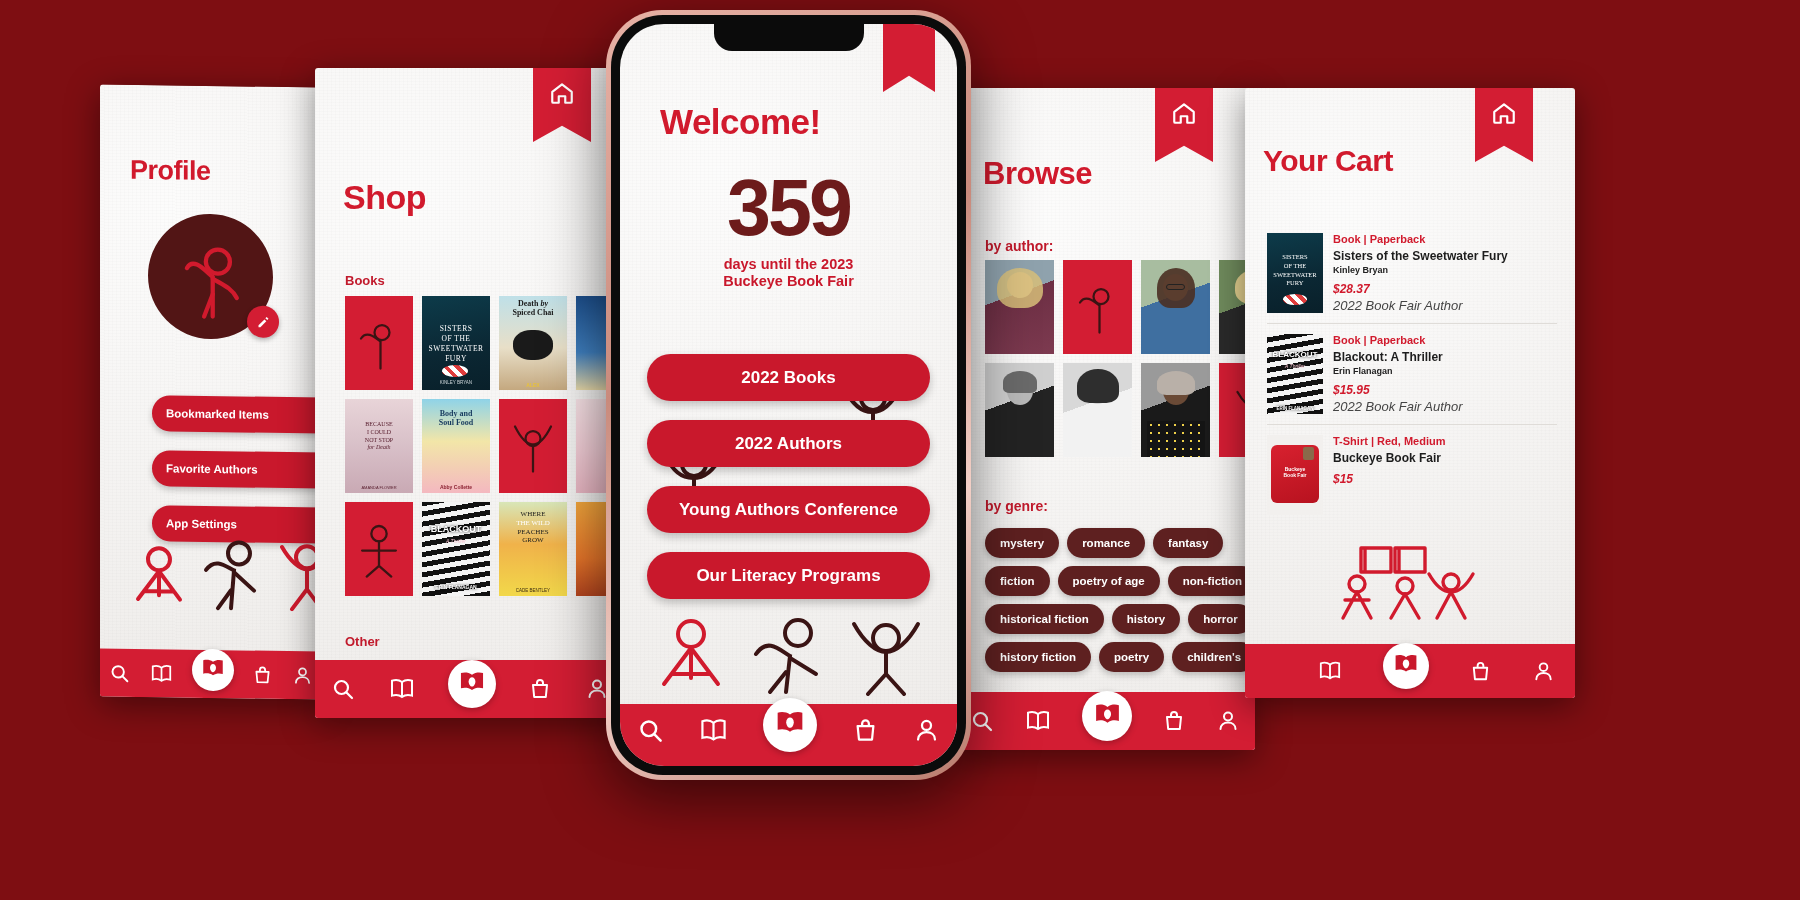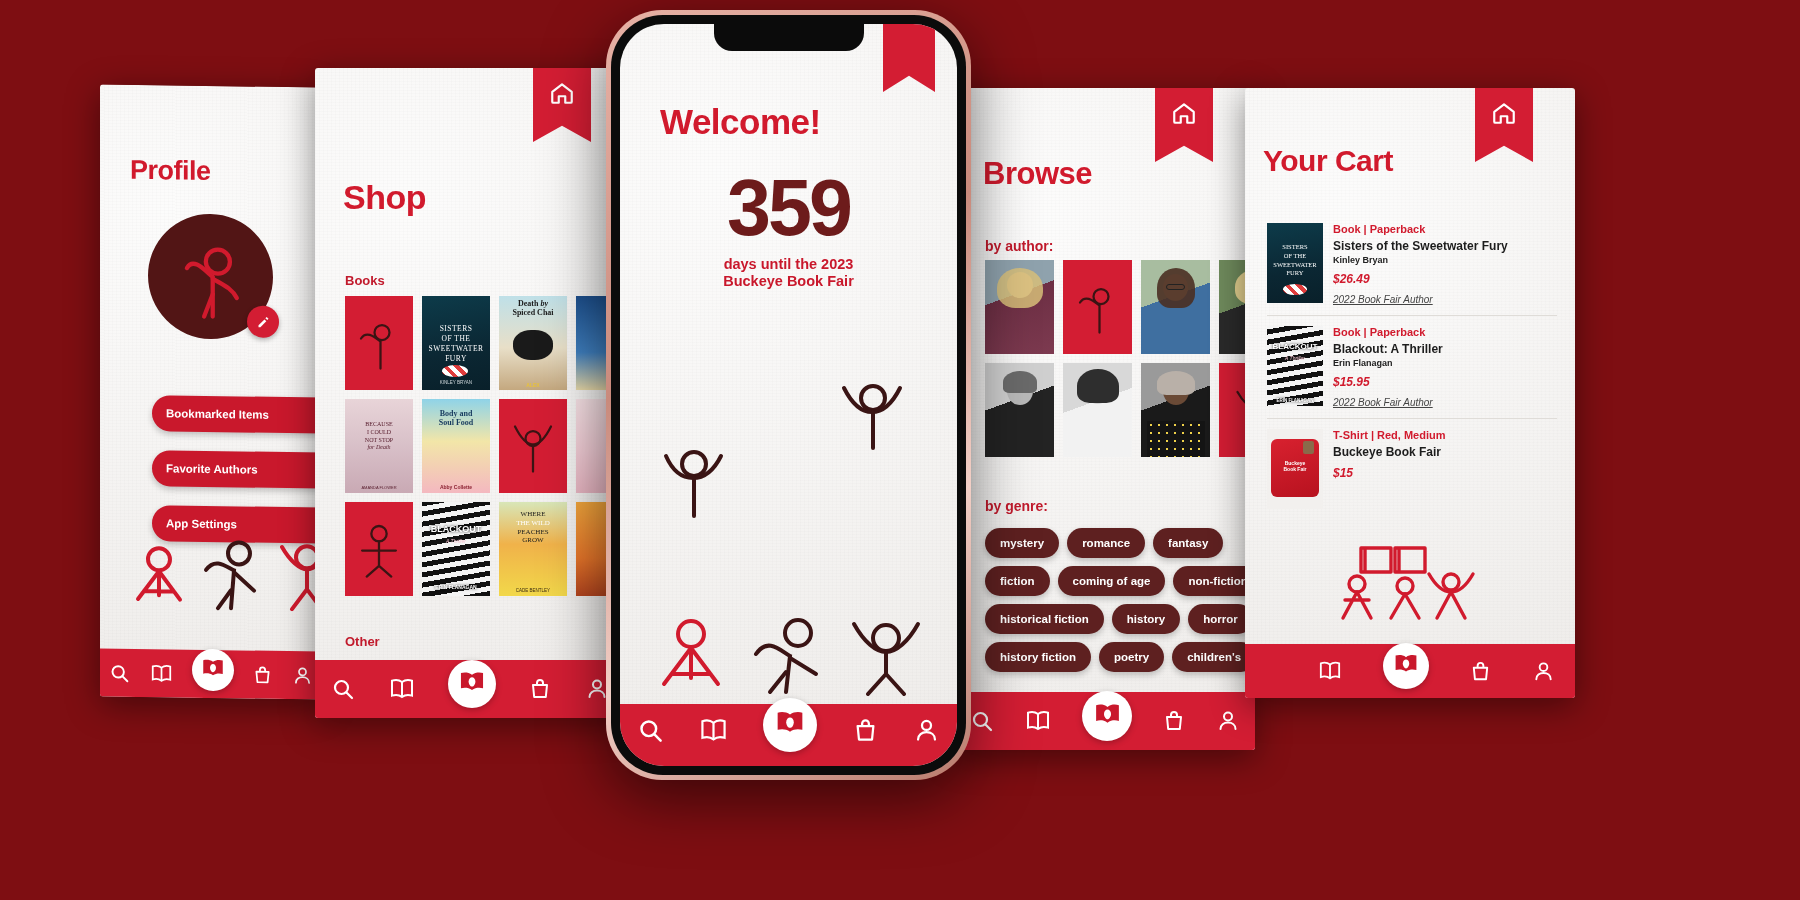--- a/index.html
+++ b/index.html
@@ -124,21 +124,21 @@
   #cart-screen {
     left: 1245px; top: 88px; width: 330px; height: 610px;
   }
   #cart-screen .title { font-size: 30px; }
   .cart-row { display: flex; gap: 10px; padding: 10px 0; border-bottom: 1px solid #dfdcd8; }
   .cart-thumb { width: 56px; height: 80px; flex: 0 0 56px; }
   .cart-kind { color: #d11a2d; font-weight: bold; font-size: 11px; }
   .cart-name { color: #1d1d1d; font-weight: bold; font-size: 12px; margin-top: 4px; }
   .cart-author { color: #222; font-size: 9px; font-weight: bold; margin-top: 2px;}
   .cart-price { color: #d11a2d; font-weight: bold; font-style: italic; font-size: 12px; margin-top: 7px; }
-  .cart-note { color: #444; font-style: italic; font-size: 10px; margin-top: 8px; text-decoration: underline; }
+  .cart-note { color: #444; font-style: italic; font-size: 13px; margin-top: 2px; }
 
   
   #phone {
     position: absolute;
     left: 606px; top: 10px;
     width: 365px; height: 770px;
     border-radius: 56px;
     background: linear-gradient(150deg, #e8b2a6, #c98a7c 40%, #f2cfc6 70%, #b87a6c);
     padding: 5px;
     box-shadow: 0 18px 60px rgba(0,0,0,0.55);
@@ -438,21 +438,21 @@
       </div>
     </div>
 
     <div class="sec-label" style="position:absolute;left:30px;top:410px;font-size:14px;">by genre:</div>
 
     <div class="genre-wrap" style="position:absolute;left:30px;top:440px;width:310px;">
       <div class="pill dark genre-pill">mystery</div>
       <div class="pill dark genre-pill">romance</div>
       <div class="pill dark genre-pill">fantasy</div>
       <div class="pill dark genre-pill">fiction</div>
-      <div class="pill dark genre-pill">coming of age</div>
+      <div class="pill dark genre-pill">poetry of age</div>
       <div class="pill dark genre-pill">non-fiction</div>
       <div class="pill dark genre-pill">historical fiction</div>
       <div class="pill dark genre-pill">history</div>
       <div class="pill dark genre-pill">horror</div>
       <div class="pill dark genre-pill">history fiction</div>
       <div class="pill dark genre-pill">poetry</div>
       <div class="pill dark genre-pill">children's</div>
     </div>
 
     <div class="navbar" style="height:58px;">
@@ -491,32 +491,32 @@
 
   <div class="screen paper" id="cart-screen">
     <div class="ribbon" style="right:42px;top:0;">
       <svg viewBox="0 0 24 24">
         <path d="M3 11l9-7 9 7v9a1 1 0 01-1 1h-5v-6H9v6H4a1 1 0 01-1-1z" fill="none" stroke="#fff" stroke-width="2" stroke-linejoin="round"></path>
       </svg>
     </div>
 
     <div class="title" style="position:absolute;left:18px;top:56px;">Your Cart</div>
 
-    <div style="position:absolute;left:22px;top:125px;right:18px;">
+    <div style="position:absolute;left:22px;top:135px;right:18px;">
 
       <div class="cart-row">
         <div class="cart-thumb cover" style="background:linear-gradient(170deg,#0d3b4a,#0b2733 60%,#09202a);">
           <div style="color:#fff;font-size:6.5px;text-align:center;padding-top:20px;line-height:1.35;font-family:'Liberation Serif',serif;">SISTERS<br>OF THE<br>SWEETWATER<br>FURY</div>
           <div style="position:absolute;bottom:8px;left:16px;width:24px;height:11px;border-radius:50%;background:repeating-linear-gradient(45deg,#e03c3c 0 4px,#fff 4px 8px);"></div>
         </div>
         <div style="flex:1;min-width:0;">
           <div class="cart-kind">Book | Paperback</div>
           <div class="cart-name">Sisters of the Sweetwater Fury</div>
           <div class="cart-author">Kinley Bryan</div>
-          <div class="cart-price">$26.49</div>
+          <div class="cart-price">$28.37</div>
           <div class="cart-note">2022 Book Fair Author</div>
         </div>
       </div>
 
       <div class="cart-row">
         <div class="cart-thumb cover" style="background:repeating-linear-gradient(-10deg,#111 0 5px,#f4f4f4 5px 10px);">
           <div style="position:absolute;top:16px;left:0;right:0;text-align:center;color:#fff;font-size:8px;font-weight:bold;text-shadow:0 0 3px #000;">BLACKOUT</div>
           <div style="position:absolute;top:29px;left:0;right:0;text-align:center;color:#f4c4cf;font-size:5px;font-style:italic;">A Thriller</div>
           <div style="position:absolute;bottom:3px;left:0;right:0;text-align:center;color:#fff;font-size:4.5px;font-weight:bold;text-shadow:0 0 3px #000;">ERIN FLANAGAN</div>
         </div>
@@ -604,20 +604,26 @@
           <circle cx="35" cy="22" r="12" fill="none" stroke="#3a1414" stroke-width="4"></circle>
           <path d="M6 12 C14 28 24 36 34 36 C44 36 54 28 62 12" fill="none" stroke="#3a1414" stroke-width="4" stroke-linecap="round"></path>
           <path d="M35 36 L35 72" fill="none" stroke="#3a1414" stroke-width="4" stroke-linecap="round"></path>
         </svg>
         <svg style="position:absolute;left:38px;top:418px;z-index:2;" width="72" height="78" viewBox="0 0 72 78">
           <circle cx="36" cy="22" r="12" fill="none" stroke="#3a1414" stroke-width="4"></circle>
           <path d="M8 14 C15 30 25 36 35 36 C45 36 55 30 63 14" fill="none" stroke="#3a1414" stroke-width="4" stroke-linecap="round"></path>
           <path d="M36 36 L36 74" fill="none" stroke="#3a1414" stroke-width="4" stroke-linecap="round"></path>
         </svg>
 
+        <div style="position:absolute;left:27px;right:27px;top:330px;display:flex;flex-direction:column;gap:19px;z-index:3;">
+          <div class="menu-btn">2022 Books</div>
+          <div class="menu-btn">2022 Authors</div>
+          <div class="menu-btn">Young Authors Conference</div>
+          <div class="menu-btn">Our Literacy Programs</div>
+        </div>
 
         <svg style="position:absolute;left:36px;bottom:72px;" width="70" height="76" viewBox="0 0 70 76">
           <circle cx="35" cy="16" r="13" fill="none" stroke="#d11a2d" stroke-width="4"></circle>
           <path d="M35 30 L8 66 M35 30 L62 66 M35 30 L35 60 M16 56 L54 56" fill="none" stroke="#d11a2d" stroke-width="4" stroke-linecap="round"></path>
         </svg>
         <svg style="position:absolute;left:128px;bottom:70px;" width="78" height="80" viewBox="0 0 78 80">
           <circle cx="50" cy="17" r="13" fill="none" stroke="#3a1414" stroke-width="4"></circle>
           <path d="M8 38 C20 20 34 36 42 40 L38 76" fill="none" stroke="#3a1414" stroke-width="4" stroke-linecap="round"></path>
           <path d="M42 42 L68 58 M38 56 L22 76" fill="none" stroke="#3a1414" stroke-width="4" stroke-linecap="round"></path>
         </svg>

